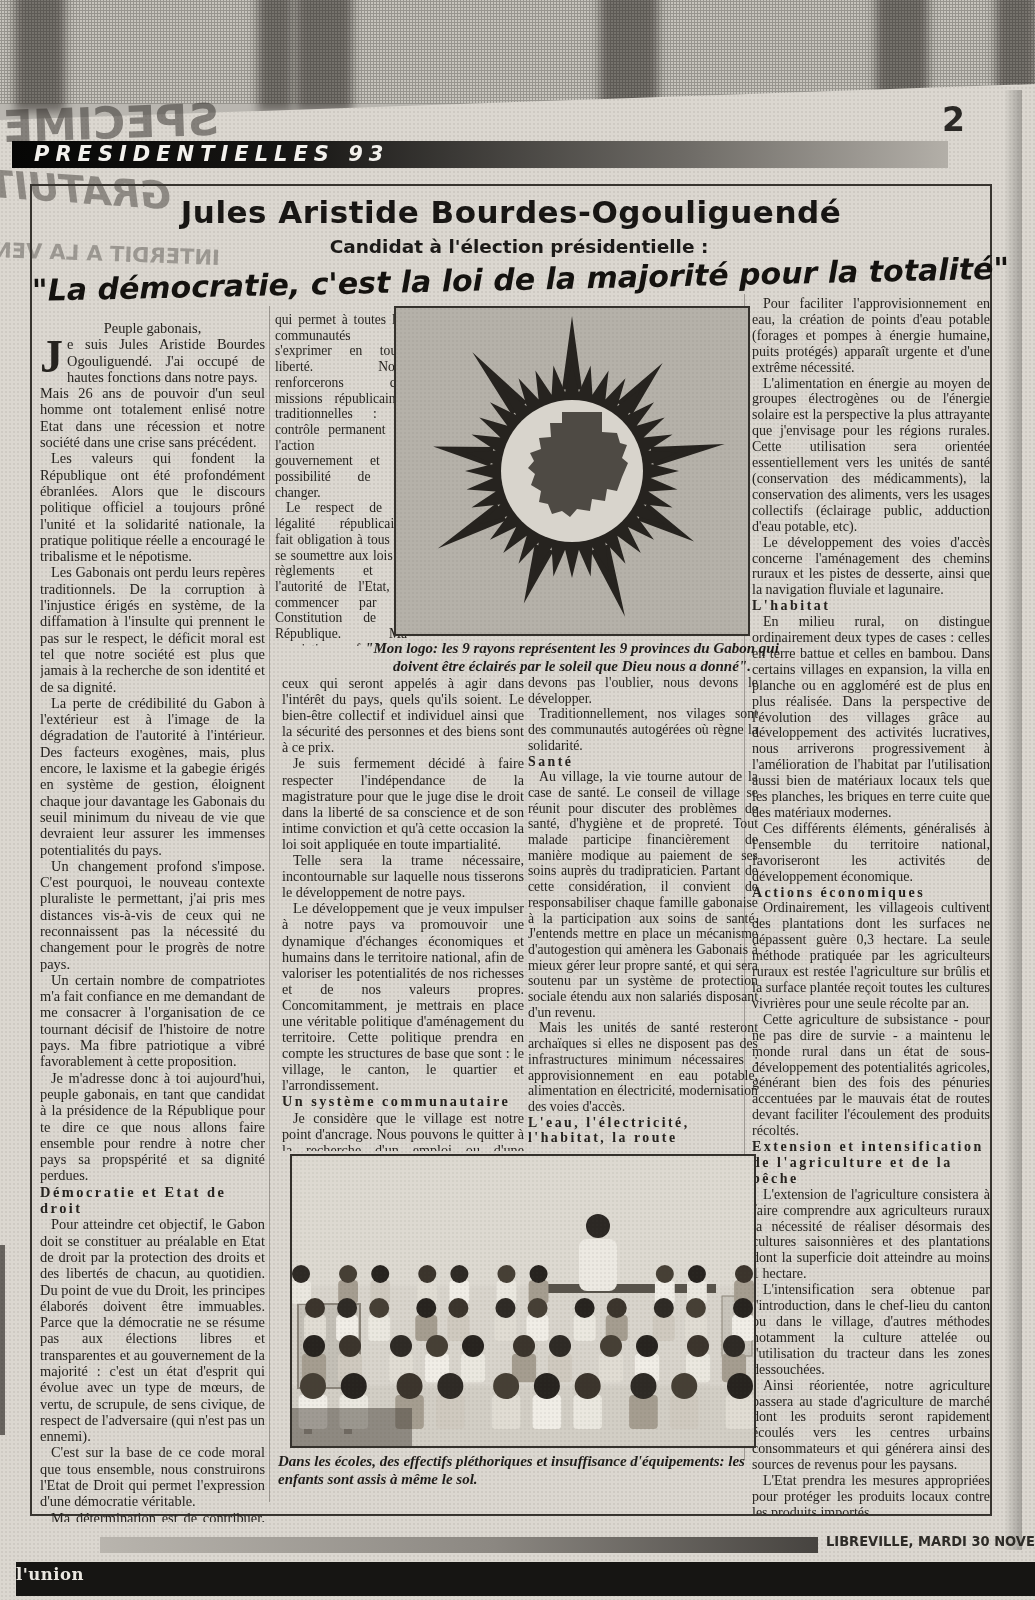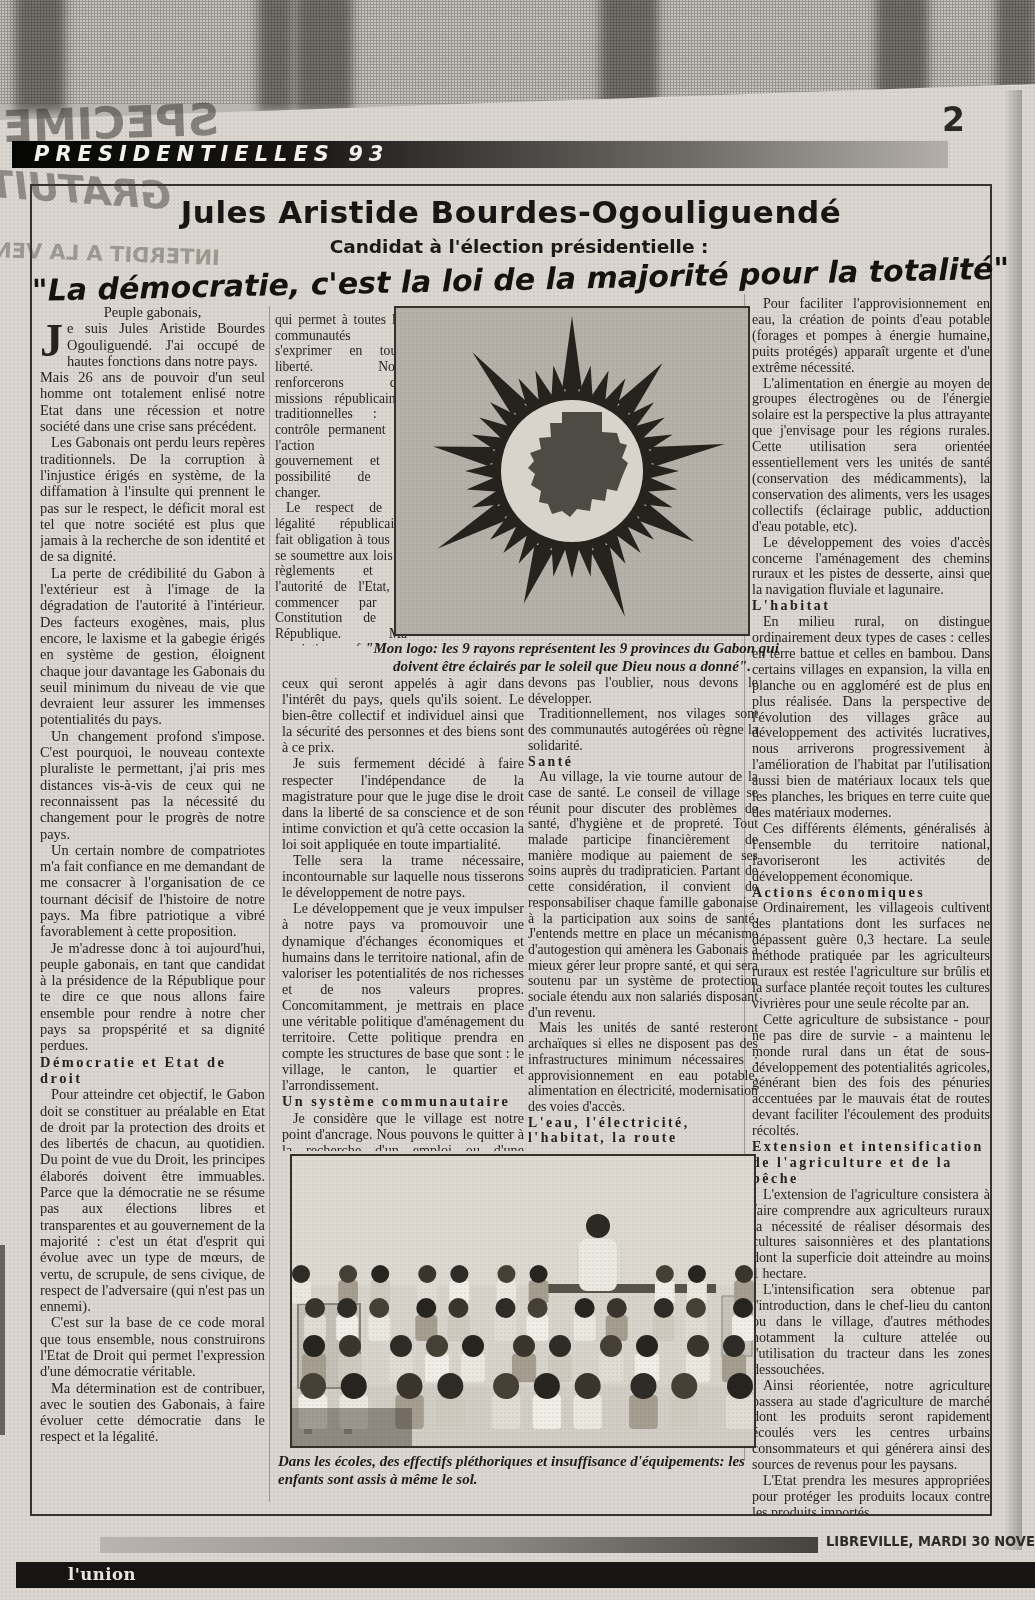--- a/index.html
+++ b/index.html
@@ -44,21 +44,21 @@
   .frame{position:absolute;left:30px;top:184px;width:958px;height:1328px;border:2px solid #37342f;}
   .headline-name{position:absolute;left:0;top:8px;width:100%;text-align:center;
     font-family:"DejaVu Sans",sans-serif;font-weight:bold;font-size:31px;color:#181614;letter-spacing:.5px;}
   .headline-role{position:absolute;left:0;top:50px;width:100%;text-align:center;
     font-family:"DejaVu Sans",sans-serif;font-weight:bold;font-size:18.5px;color:#1c1a18;margin-left:8px;}
   .headline-quote{position:absolute;left:0;top:76px;width:100%;text-align:center;
     font-family:"DejaVu Sans",sans-serif;font-weight:bold;font-style:italic;font-size:30px;
     color:#14120f;transform:rotate(-1.3deg);white-space:nowrap;}
   
   .col{position:absolute;text-align:justify;color:#26231f;overflow:hidden;}
-  .col-1{left:8px;top:118px;width:225px;height:1202px;font-size:14.4px;line-height:16.3px;}
+  .col-1{left:8px;top:134px;width:225px;height:1202px;font-size:14.4px;line-height:16.3px;}
   .col-2a{left:243px;top:126px;width:132px;height:334px;font-size:13.6px;line-height:15.7px;}
   .col-2b{left:250px;top:489px;width:242px;height:476px;font-size:14.2px;line-height:16.1px;}
   .col-3{left:496px;top:489px;width:230px;height:470px;font-size:13.8px;line-height:15.7px;}
   .col-4{left:720px;top:110px;width:238px;height:1218px;font-size:14px;line-height:15.9px;}
   .vrule{position:absolute;width:1px;background:rgba(55,50,45,.38);}
   .vrule-a{left:237px;top:120px;height:1196px;}
   .vrule-b{left:712px;top:108px;height:1166px;}
   .col div{margin:0;}
   .it-p{margin-top:.55em;text-indent:11px;}
   .it-p0{margin-top:0;text-indent:0;}
@@ -75,23 +75,23 @@
     font-style:italic;font-weight:bold;font-size:15px;line-height:17.5px;color:#1e1c19;}
   .photo-fig{position:absolute;left:258px;top:968px;width:462px;height:290px;border:2px solid #34312c;
     background:#d6d2ca;overflow:hidden;}
   .photo-caption{position:absolute;left:246px;top:1266px;width:492px;
     font-style:italic;font-weight:bold;font-size:15px;line-height:18px;color:#1e1c19;}
   
   .date-bar{position:absolute;left:100px;top:1537px;width:718px;height:16px;
     background:linear-gradient(90deg,#b9b5ae 0%,#8b8781 55%,#46433f 100%);}
   .dateline{position:absolute;left:826px;top:1533px;font-family:"DejaVu Sans",sans-serif;
     font-weight:bold;font-size:14.5px;color:#2d2b27;transform:scaleX(.9);transform-origin:left;white-space:nowrap;}
-  .union-bar{position:absolute;left:16px;top:1562px;width:1019px;height:26px;background:#161513;
+  .union-bar{position:absolute;left:16px;top:1562px;width:1019px;height:34px;background:#161513;
     color:#e9e6e0;font-family:"DejaVu Serif",serif;font-weight:bold;font-size:16.5px;
-    line-height:25px;padding-left:52px;box-sizing:border-box;letter-spacing:.5px;}
+    line-height:25px;box-sizing:border-box;letter-spacing:.5px;}
 </style>
 </head>
 <body>
 
 <div class="noise-strip">
   <div class="band" style="left:15px;width:50px"></div>
   <div class="band" style="left:258px;width:34px"></div>
   <div class="band" style="left:296px;width:56px"></div>
   <div class="band" style="left:600px;width:58px"></div>
   <div class="band" style="left:876px;width:52px"></div>
@@ -114,20 +114,21 @@
   <div class="headline-role">Candidat à l'élection présidentielle :</div>
   <div class="headline-quote">"La démocratie, c'est la loi de la majorité pour la totalité"</div>
 
   <div class="vrule vrule-a"></div>
   <div class="vrule vrule-b"></div>
 
   <div class="col col-1">
       <div class="it-lead">Peuple gabonais,</div>
       <div class="it-drop">Je suis Jules Aristide Bourdes Ogouliguendé. J'ai occupé de hautes fonctions dans notre pays.</div>
       <div class="it-p0">Mais 26 ans de pouvoir d'un seul homme ont totalement enlisé notre Etat dans une récession et notre société dans une crise sans précédent.</div>
+      <div class="it-p">Les valeurs qui fondent la République ont été profondément ébranlées. Alors que le discours politique officiel a toujours prôné l'unité et la solidarité nationale, la pratique politique réelle a encouragé le tribalisme et le népotisme.</div>
       <div class="it-p">Les Gabonais ont perdu leurs repères traditionnels. De la corruption à l'injustice érigés en système, de la diffamation à l'insulte qui prennent le pas sur le respect, le déficit moral est tel que notre société est plus que jamais à la recherche de son identité et de sa dignité.</div>
       <div class="it-p">La perte de crédibilité du Gabon à l'extérieur est à l'image de la dégradation de l'autorité à l'intérieur. Des facteurs exogènes, mais, plus encore, le laxisme et la gabegie érigés en système de gestion, éloignent chaque jour davantage les Gabonais du seuil minimum du niveau de vie que devraient leur assurer les immenses potentialités du pays.</div>
       <div class="it-p">Un changement profond s'impose. C'est pourquoi, le nouveau contexte pluraliste le permettant, j'ai pris mes distances vis-à-vis de ceux qui ne reconnaissent pas la nécessité du changement pour le progrès de notre pays.</div>
       <div class="it-p">Un certain nombre de compatriotes m'a fait confiance en me demandant de me consacrer à l'organisation de ce tournant décisif de l'histoire de notre pays. Ma fibre patriotique a vibré favorablement à cette proposition.</div>
       <div class="it-p">Je m'adresse donc à toi aujourd'hui, peuple gabonais, en tant que candidat à la présidence de la République pour te dire ce que nous allons faire ensemble pour rendre à notre cher pays sa propspérité et sa dignité perdues.</div>
       <div class="it-h">Démocratie et Etat de droit</div>
       <div class="it-p">Pour atteindre cet objectif, le Gabon doit se constituer au préalable en Etat de droit par la protection des droits et des libertés de chacun, au quotidien. Du point de vue du Droit, les principes élaborés doivent être immuables. Parce que la démocratie ne se résume pas aux élections libres et transparentes et au gouvernement de la majorité : c'est un état d'esprit qui évolue avec un type de mœurs, de vertu, de scrupule, de sens civique, de respect de l'adversaire (qui n'est pas un ennemi).</div>
       <div class="it-p">C'est sur la base de ce code moral que tous ensemble, nous construirons l'Etat de Droit qui permet l'expression d'une démocratie véritable.</div>
       <div class="it-p">Ma détermination est de contribuer, avec le soutien des Gabonais, à faire évoluer cette démocratie dans le respect et la légalité.</div>
     </div>

